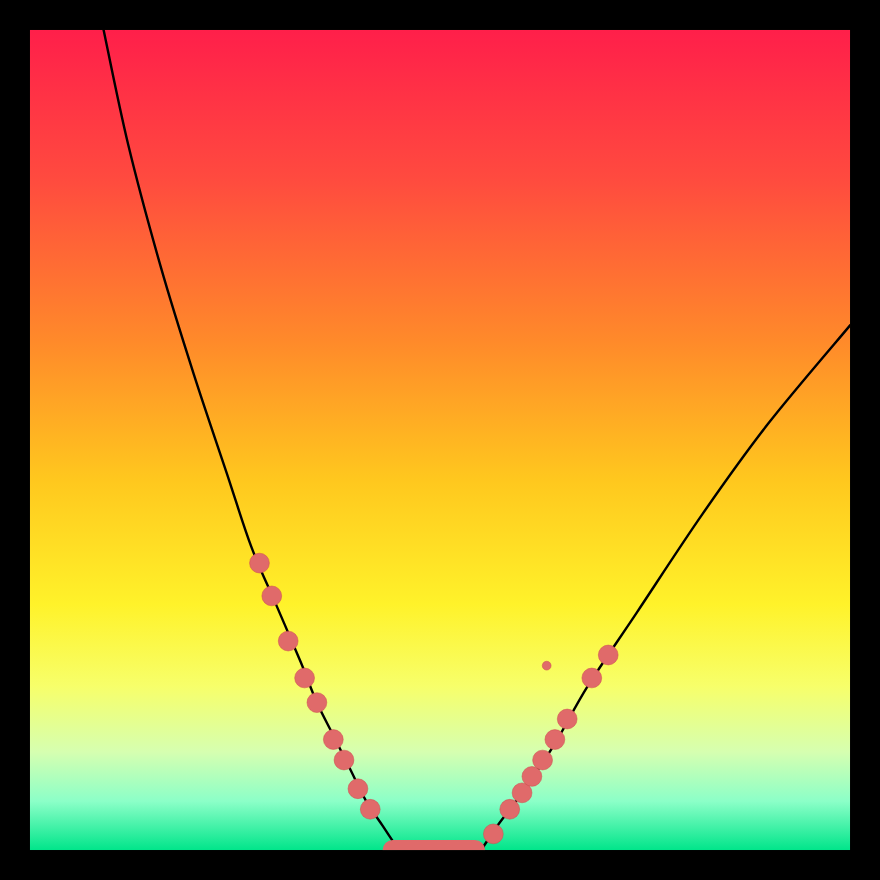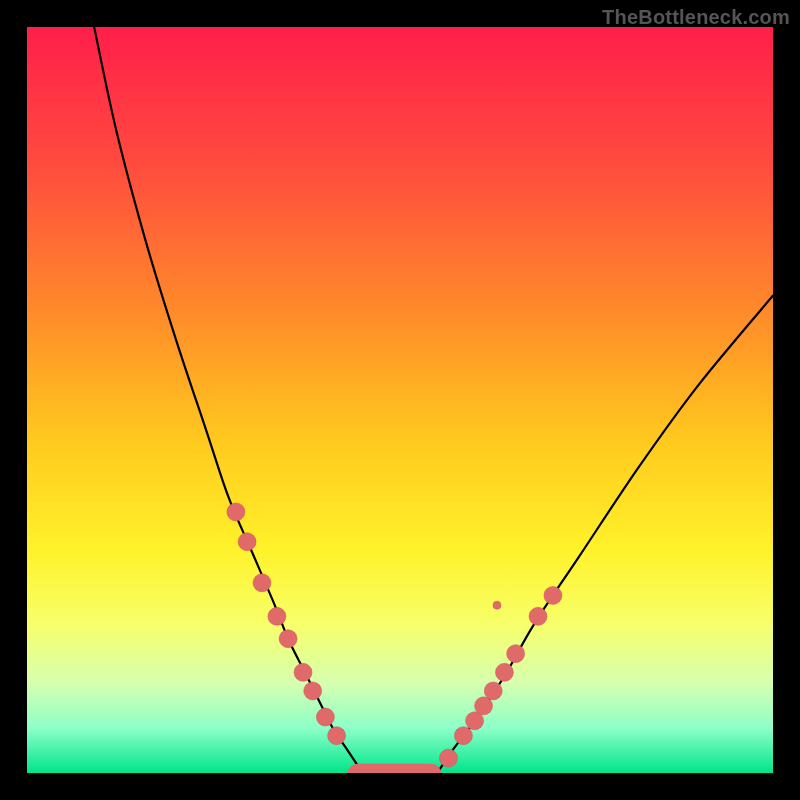--- a/index.html
+++ b/index.html
@@ -37,21 +37,20 @@
     overflow: hidden;
   }
   .plot svg {
     display: block;
   }
 </style>
 </head>
 <body>
 
 <div class="frame">
-  <div class="watermark">TheBottleneck.com</div>
   <div class="plot">
     <svg id="chart-svg" xmlns="http://www.w3.org/2000/svg" width="746" height="746" viewBox="0 0 746 746">
         <defs>
           <linearGradient id="bg" x1="0" y1="0" x2="0" y2="1">
             <stop offset="0%" stop-color="#ff1f4a"></stop>
             <stop offset="18%" stop-color="#ff4a3f"></stop>
             <stop offset="38%" stop-color="#ff8a2a"></stop>
             <stop offset="55.00000000000001%" stop-color="#ffc81e"></stop>
             <stop offset="70%" stop-color="#fff22a"></stop>
             <stop offset="80%" stop-color="#f7ff6a"></stop>

